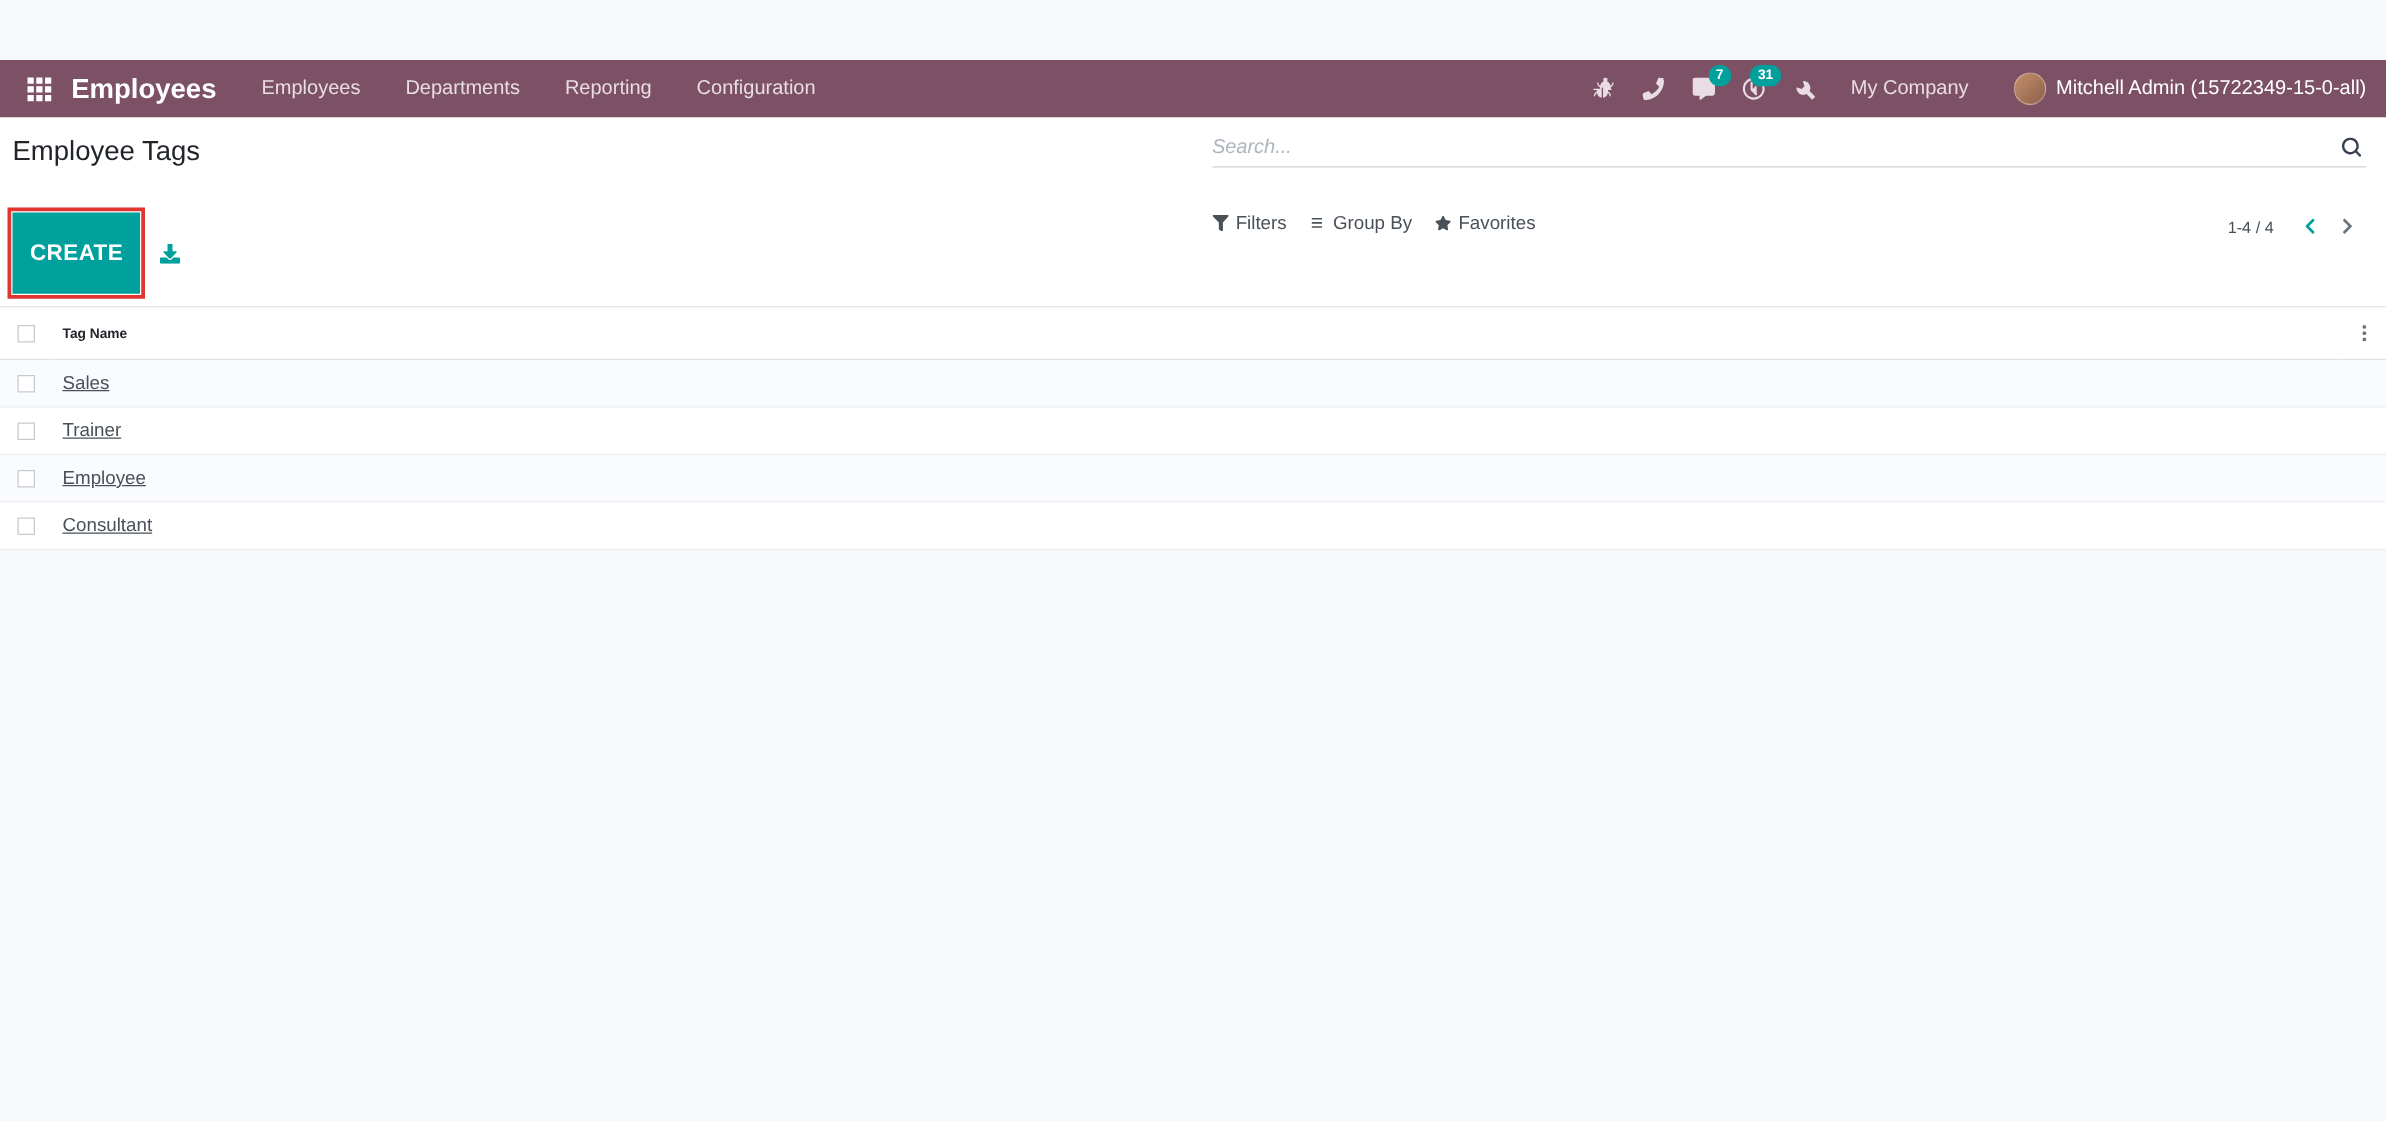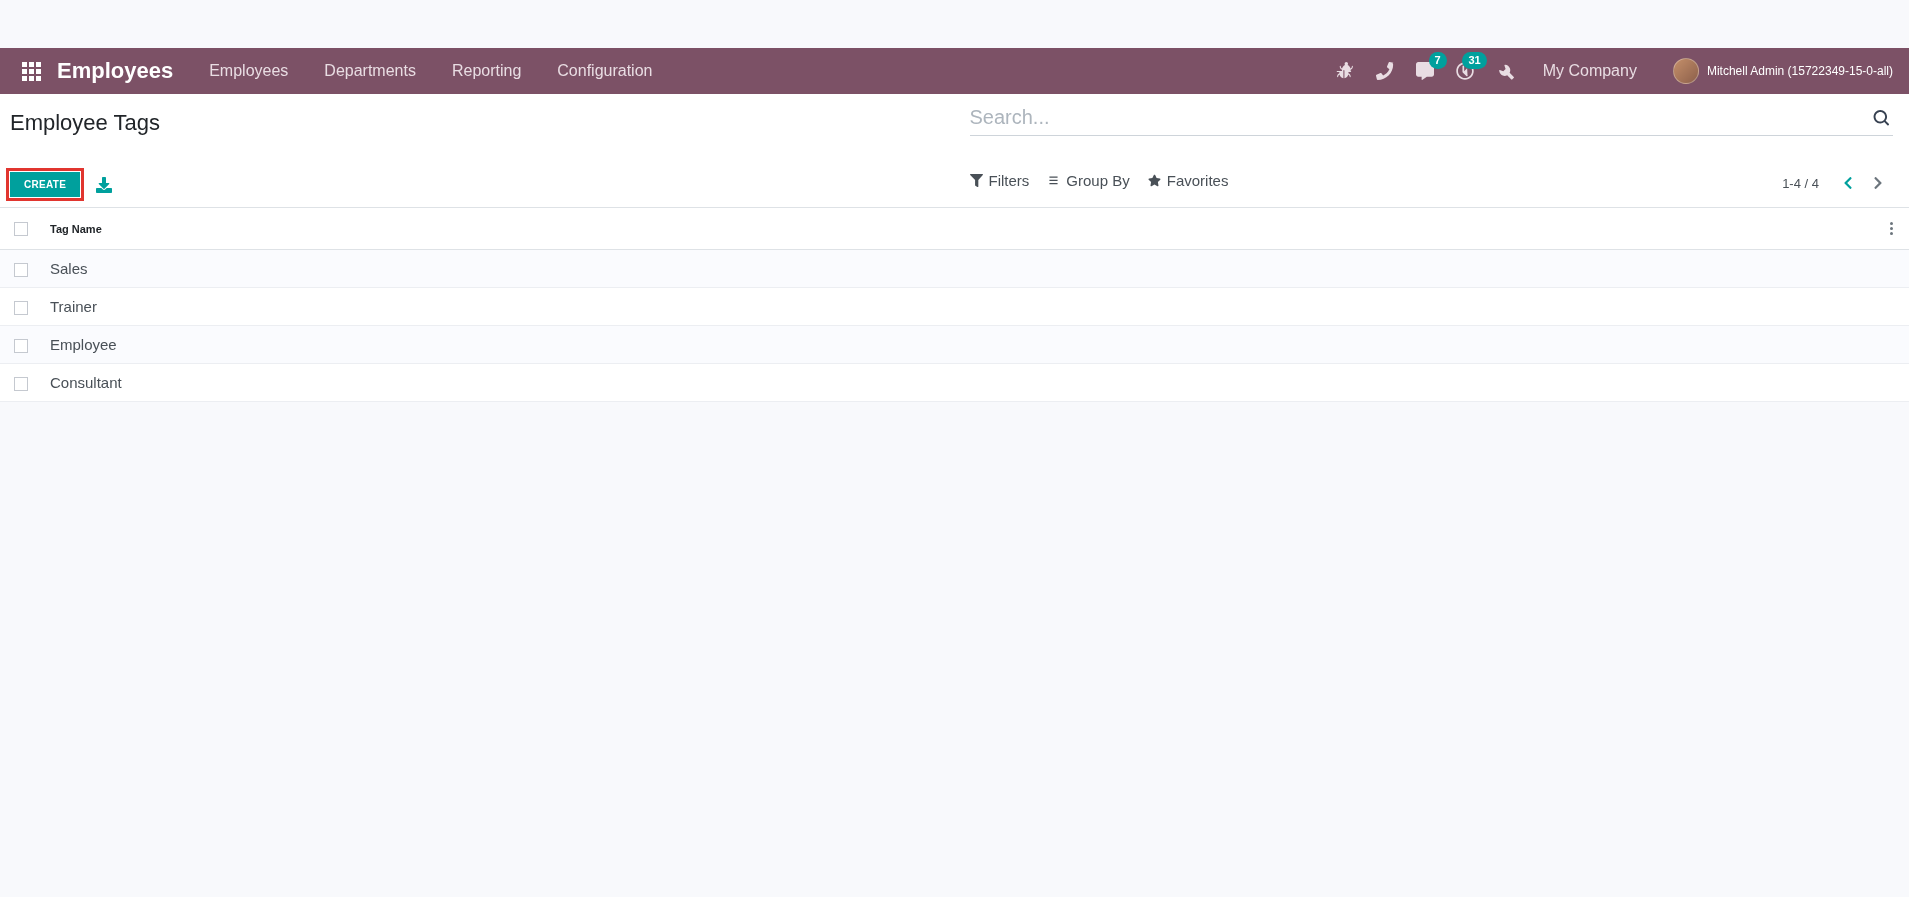--- a/index.html
+++ b/index.html
@@ -86,21 +86,21 @@
       font-size: 16px;
     }
 
     .nav-user {
       display: flex;
       align-items: center;
       gap: 8px;
       padding: 4px 2px 4px 18px;
       cursor: pointer;
       color: #fff;
-      font-size: 12px;
+      font-size: 16px;
     }
     .avatar {
       width: 26px; height: 26px; border-radius: 50%;
       background: linear-gradient(135deg,#c48f6a 0%, #8c5f4a 100%);
       border: 1px solid rgba(255,255,255,0.3);
       display: flex; align-items:center; justify-content:center;
       font-size: 12px; color:#fff;
     }
 
     
@@ -130,41 +130,42 @@
       flex: 1;
       border: none;
       border-bottom: 1px solid #ced4da;
       display: flex; align-items: center;
       padding: 4px 0 6px 0;
     }
     .search-input {
       flex: 1;
       border: none;
       outline: none;
-      font-size: 20px;
+      font-size: 16px;
       color: #a21caf;
       background: transparent;
+      font-style: italic;
     }
     .search-input::placeholder { color: #adb5bd; }
     .search-go {
       color: #374151;
       cursor: pointer;
       padding: 0 4px;
     }
 
     .toolbar-area {
       grid-column: 1; grid-row: 2;
       display: flex; align-items: center; gap: 10px;
     }
     .create-btn {
       background: #00a09d;
       color: #fff;
       border: none;
-      padding: 7px 14px;
-      font-size: 10px;
+      padding: 22px 14px;
+      font-size: 18px;
       font-weight: 700;
       letter-spacing: 0.3px;
       cursor: pointer;
       outline: 3px solid #e1352f;
       outline-offset: 1px;
     }
     .download-btn {
       color: #00a09d;
       background: none;
       border: none;
@@ -207,20 +208,21 @@
       font-weight: 700;
       color: #212529;
       padding: 12px 8px;
       border-bottom: 1px solid #dee2e6;
       font-size: 11px;
     }
     .col-check { width: 42px; text-align: center !important; }
     .col-kebab { width: 36px; text-align: right !important; }
     .list tbody tr {
       border-bottom: 1px solid #eceef2;
+      text-decoration: underline;
     }
     .list tbody tr:nth-child(odd) { background: #fafbfe; }
     .list tbody tr:nth-child(even) { background: #ffffff; }
     .list tbody td {
       padding: 10px 8px;
       color: #495057;
       font-size: 15px;
     }
     .chk {
       width: 14px; height: 14px;

